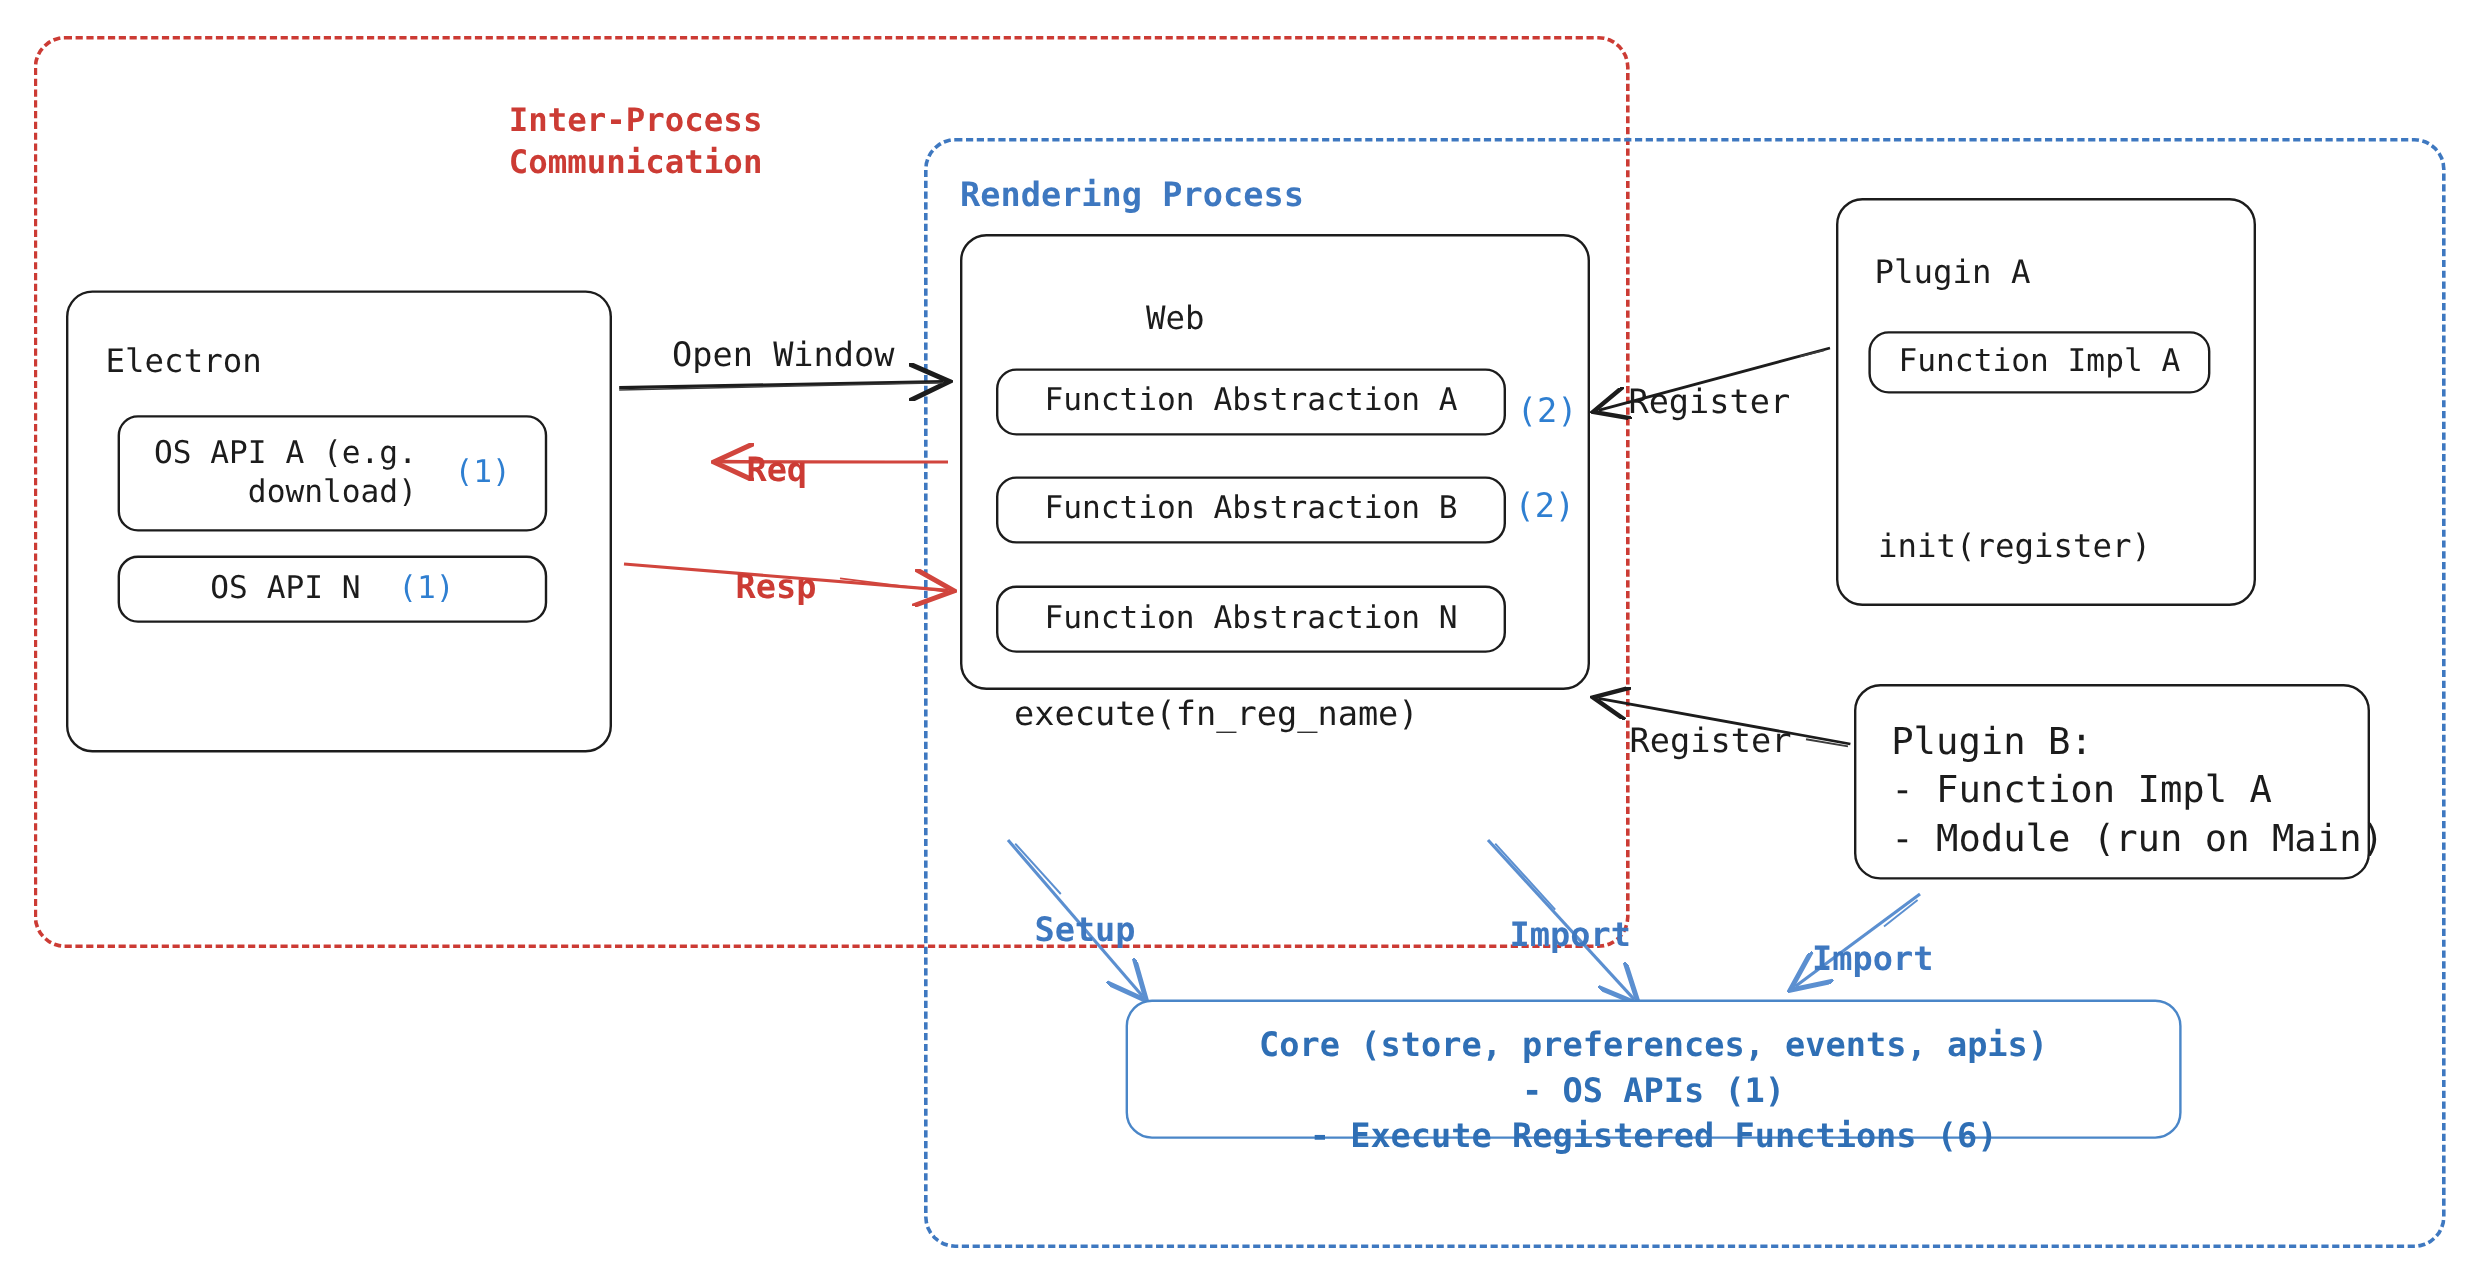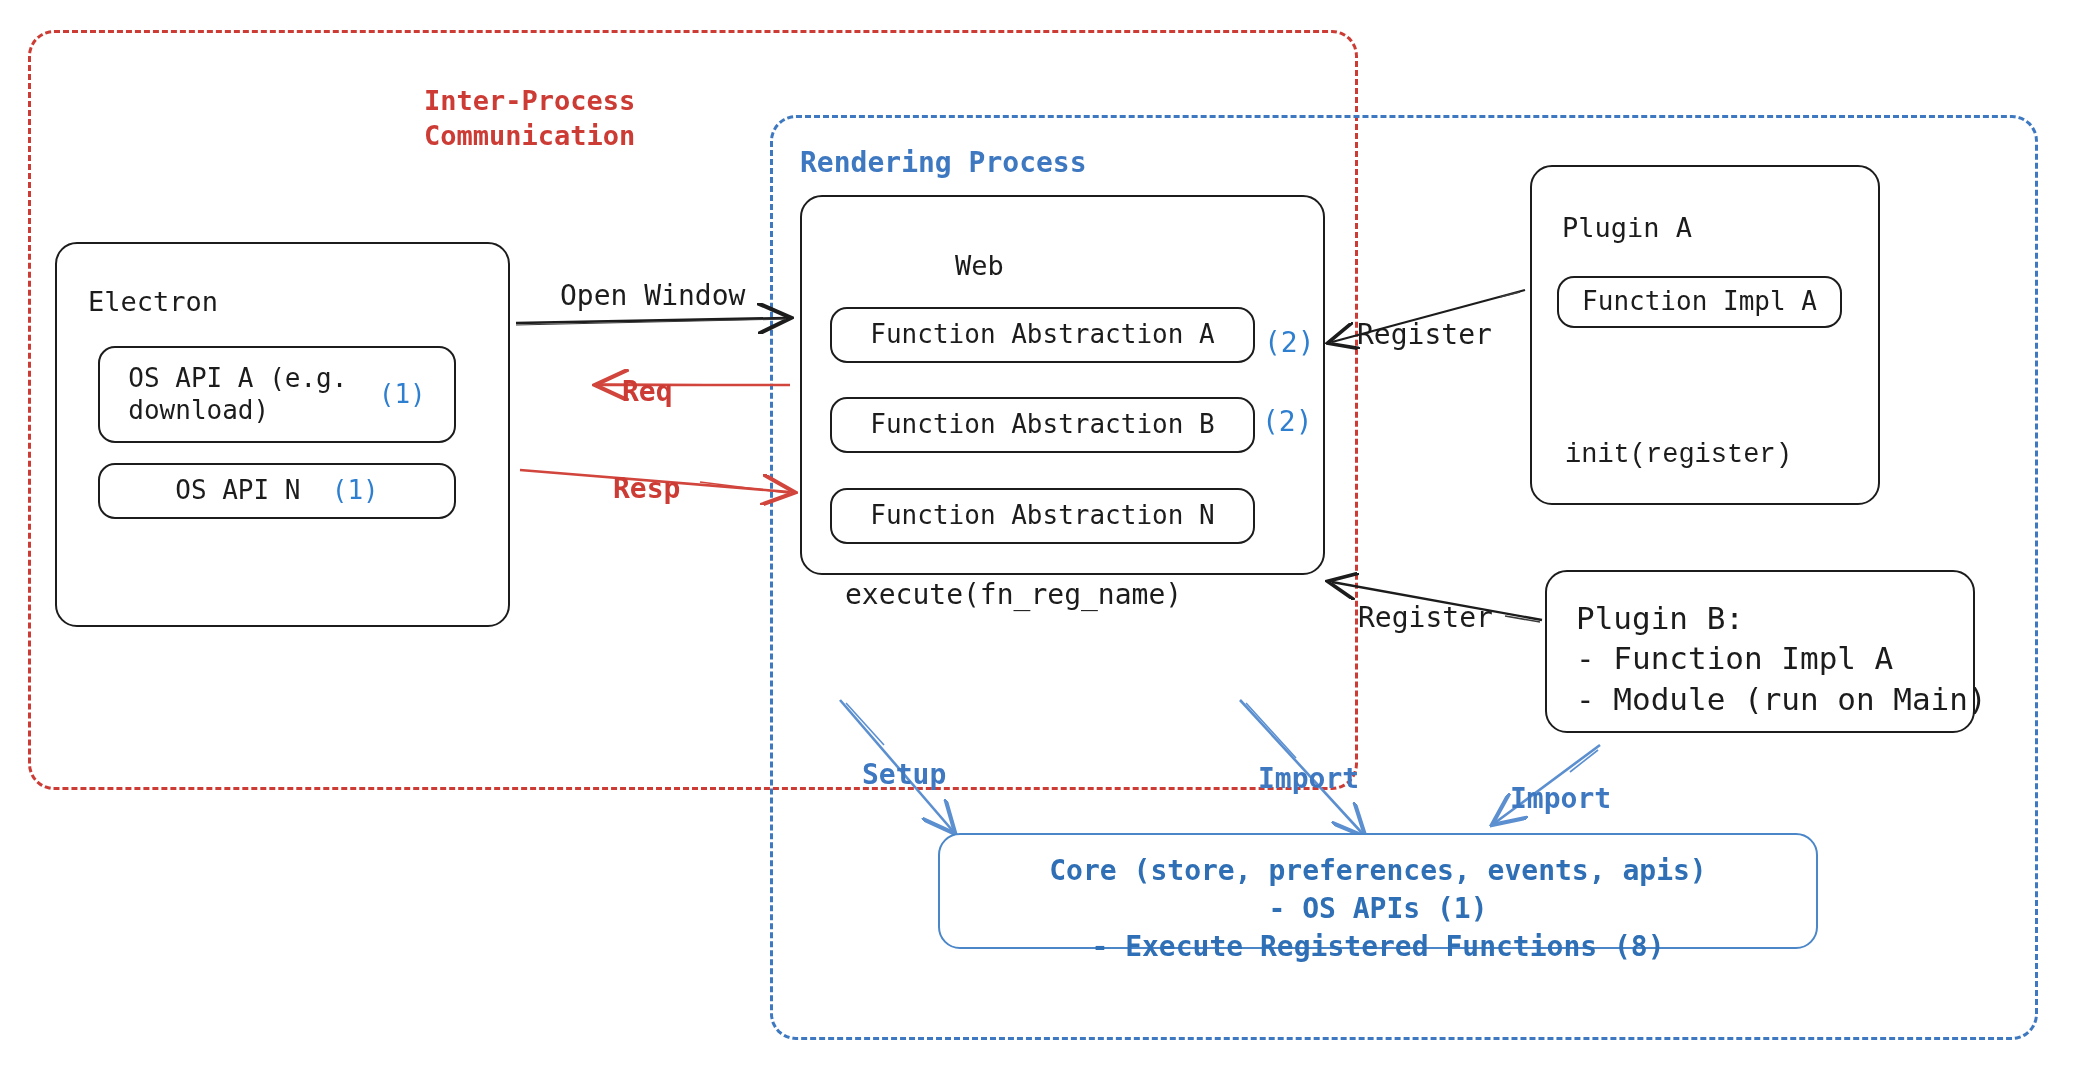--- a/index.html
+++ b/index.html
@@ -73,21 +73,21 @@
   .box-electron { left: 55px; top: 242px; width: 455px; height: 385px; }
   .title-electron { left: 88px; top: 286px; }
 
   .pill {
     border: 2.5px solid #1c1c1c;
     border-radius: 17px;
     background: #ffffff;
     display: flex;
     align-items: center;
     justify-content: center;
-    text-align: left;
+    text-align: right;
     color: #1c1c1c;
     font-size: 26px;
     line-height: 1.22;
     white-space: pre-line;
   }
   .pill-osapi-a { left: 98px; top: 346px; width: 358px; height: 97px; }
   .pill-osapi-n { left: 98px; top: 463px; width: 358px; height: 56px; }
   .blue-ref { color: #2f7fd1; }
 
   
@@ -117,21 +117,20 @@
   .box-plugin-a { left: 1530px; top: 165px; width: 350px; height: 340px; }
   .title-plugin-a { left: 1562px; top: 212px; }
   .pill-impl-a { left: 1557px; top: 276px; width: 285px; height: 52px; }
   .pill-impl-b { left: 1560px; top: 361px; width: 267px; height: 52px; }
   .plugin-a-init {
     position: absolute;
     left: 1565px; top: 440px;
     color: #1c1c1c;
     font-size: 27px;
     white-space: pre;
-    font-family: Liberation Mono, monospace;
   }
 
   
   .box-plugin-b { left: 1545px; top: 570px; width: 430px; height: 163px; }
   .plugin-b-text {
     position: absolute;
     left: 1576px; top: 598px;
     color: #1c1c1c;
     font-size: 31px;
     line-height: 1.3;
@@ -282,21 +281,21 @@
   <div class="plugin-a-init">init(register)</div>
 
   <div class="abs box box-plugin-b"></div>
   <div class="plugin-b-text">Plugin B:
 - Function Impl A
 - Module (run on Main)</div>
 
   <div class="abs box-core"></div>
   <div class="core-text">Core (store, preferences, events, apis)
 - OS APIs (1)
-- Execute Registered Functions (8)</div>
+- Execute Registered Functions (6)</div>
 
   <div class="edge-label edge-black lbl-open-window">Open Window</div>
   <div class="edge-label edge-red lbl-req">Req</div>
   <div class="edge-label edge-red lbl-resp">Resp</div>
   <div class="edge-label edge-black lbl-register-1">Register</div>
   <div class="edge-label edge-black lbl-register-2">Register</div>
   <div class="edge-label edge-blue lbl-setup">Setup</div>
   <div class="edge-label edge-blue lbl-import-1">Import</div>
   <div class="edge-label edge-blue lbl-import-2">Import</div>
 

